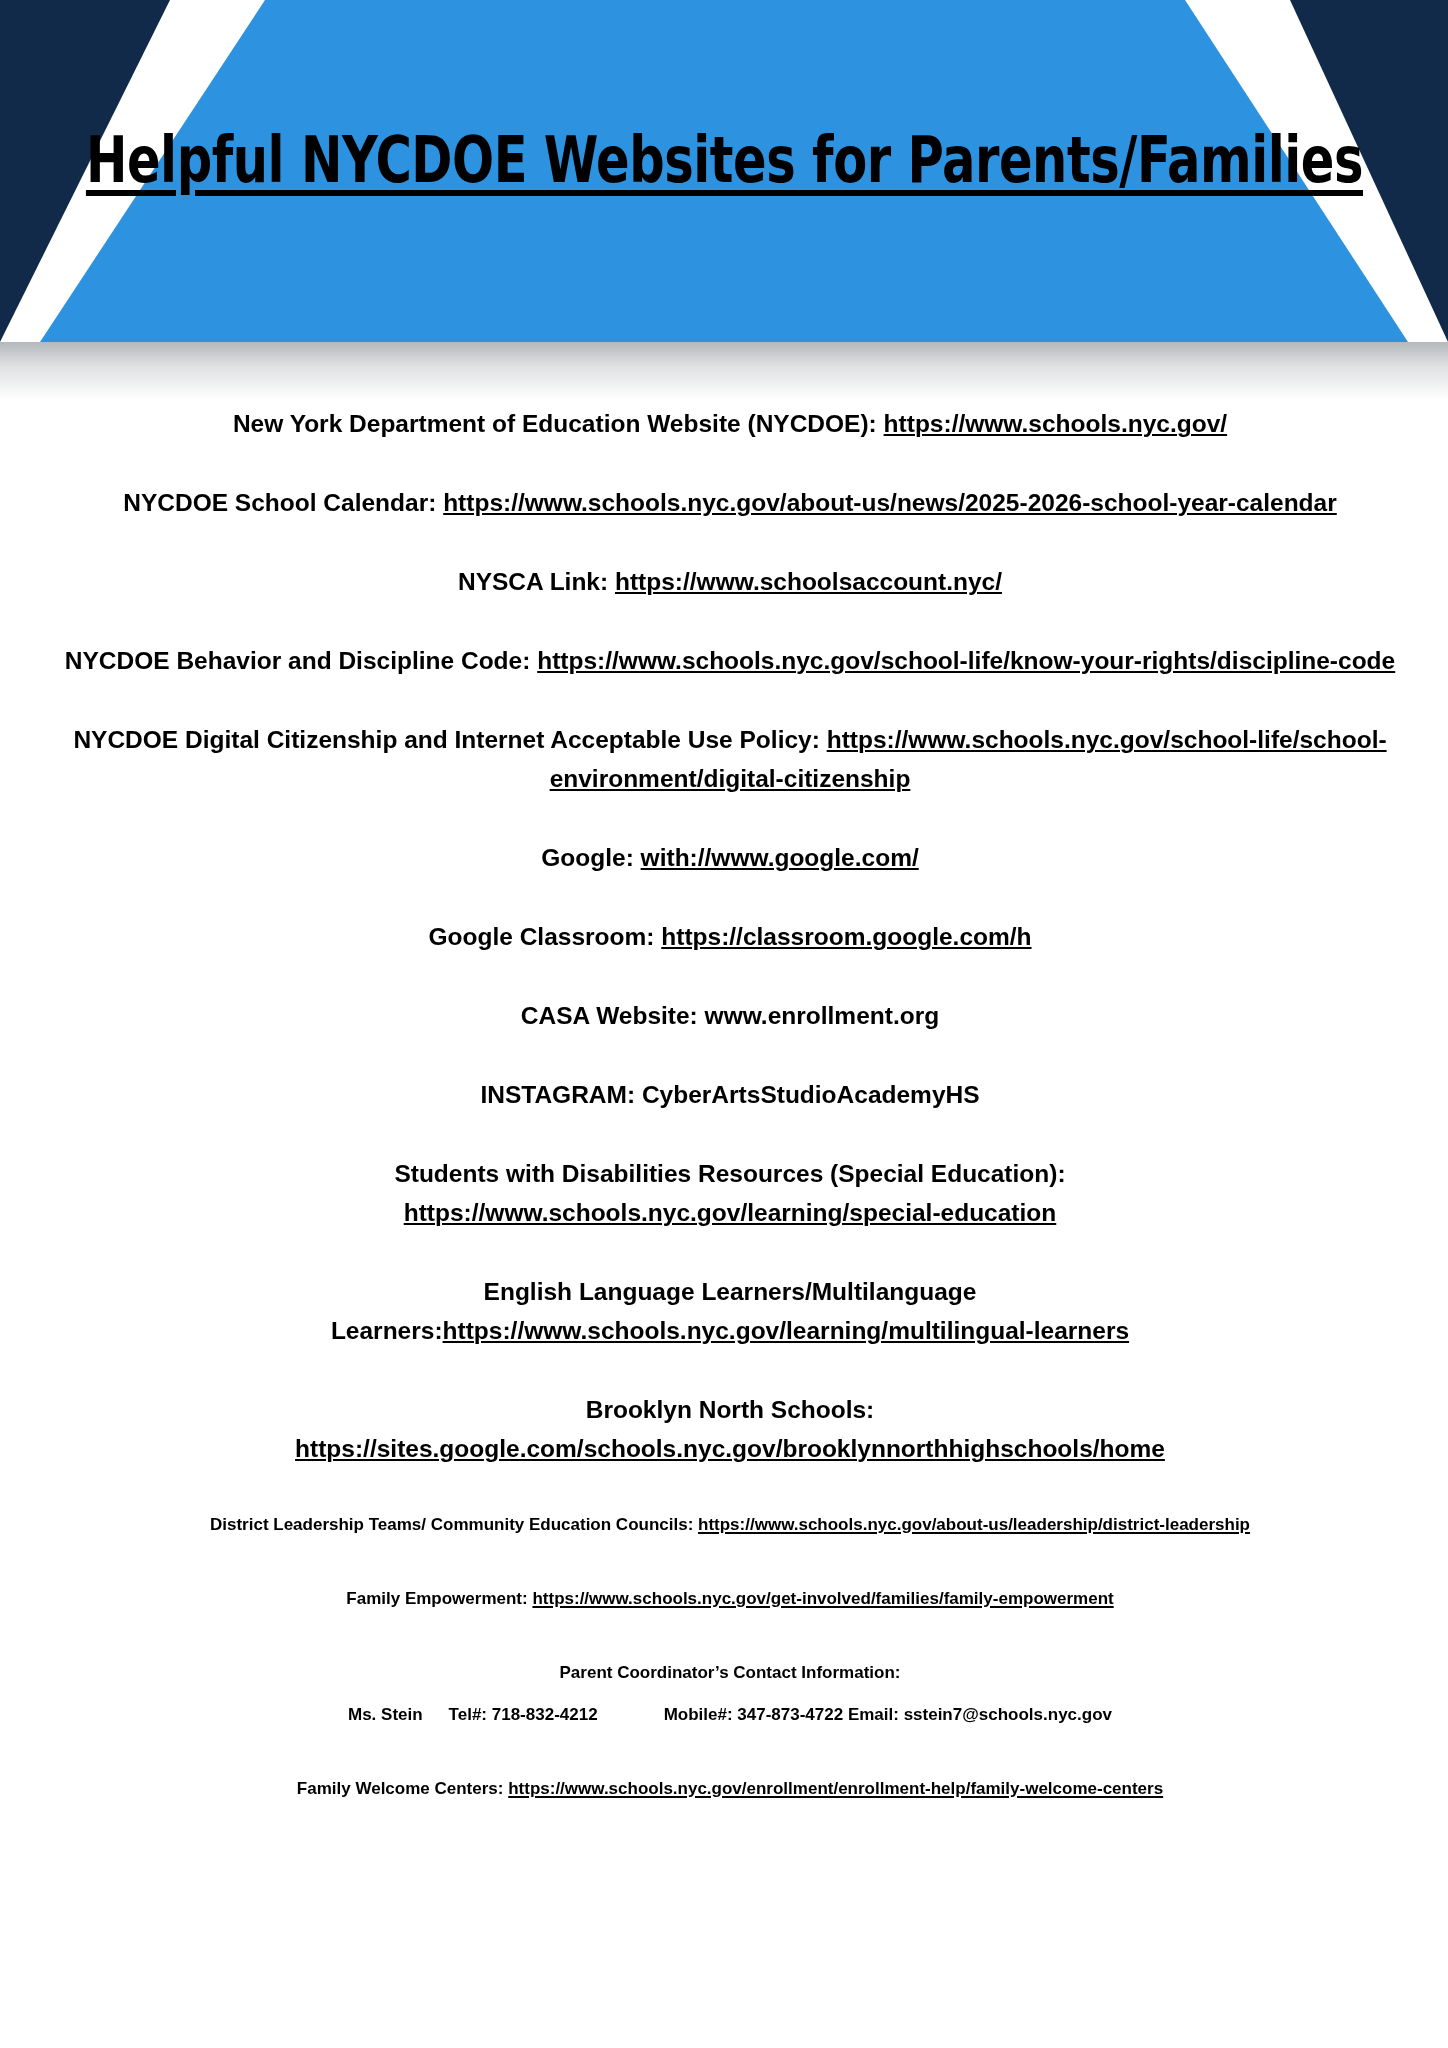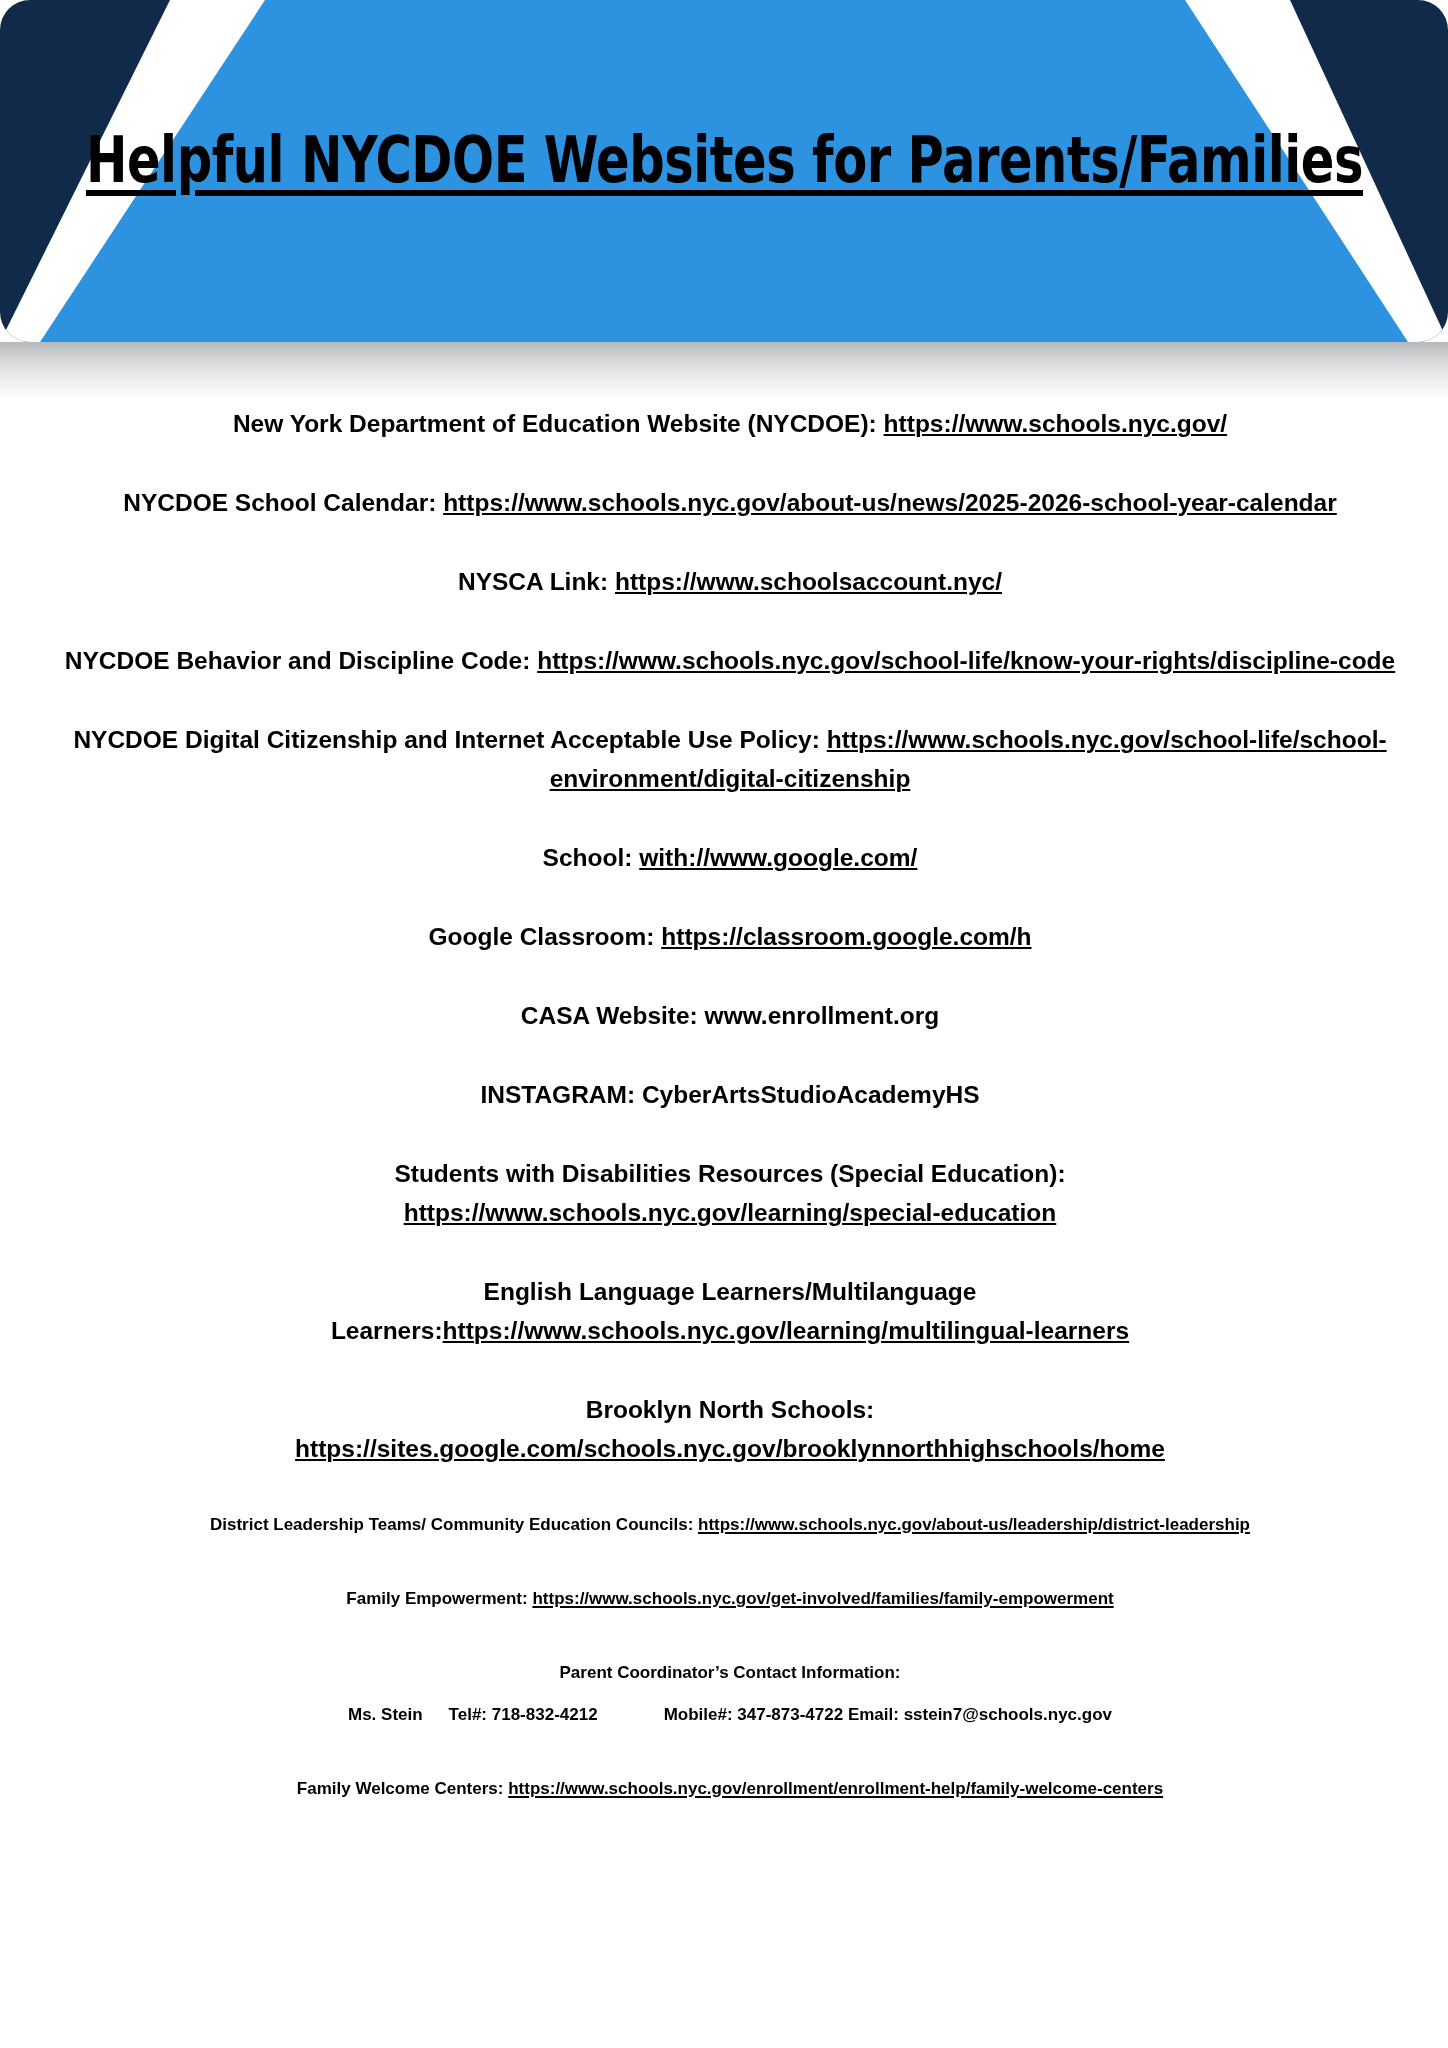--- a/index.html
+++ b/index.html
@@ -15,21 +15,20 @@
     position: relative;
   }
 
   
   .banner {
     position: relative;
     width: 1448px;
     height: 342px;
     background: #112a4a;       
     overflow: hidden;
-    border-radius: 30px;
   }
   
   .banner-white {
     position: absolute;
     inset: 0;
     background: #ffffff;
     clip-path: polygon(170px 0, 1290px 0, 1448px 342px, 0 342px);
   }
   
   .banner-blue {
@@ -139,21 +138,21 @@
 
   <p class="para">
     <span>NYCDOE Behavior and Discipline Code: </span><span class="u">https://www.schools.nyc.gov/school-life/know-your-rights/discipline-code</span>
   </p>
 
   <p class="para">
     <span>NYCDOE Digital Citizenship and Internet Acceptable Use Policy: </span><span class="u">https://www.schools.nyc.gov/school-life/school-environment/digital-citizenship</span>
   </p>
 
   <p class="para">
-    <span>School: </span><span class="u">with://www.google.com/</span>
+    <span>Google: </span><span class="u">with://www.google.com/</span>
   </p>
 
   <p class="para">
     <span>Google Classroom: </span><span class="u">https://classroom.google.com/h</span>
   </p>
 
   <p class="para">
     <span>CASA Website: </span><span>www.enrollment.org</span>
   </p>
 

